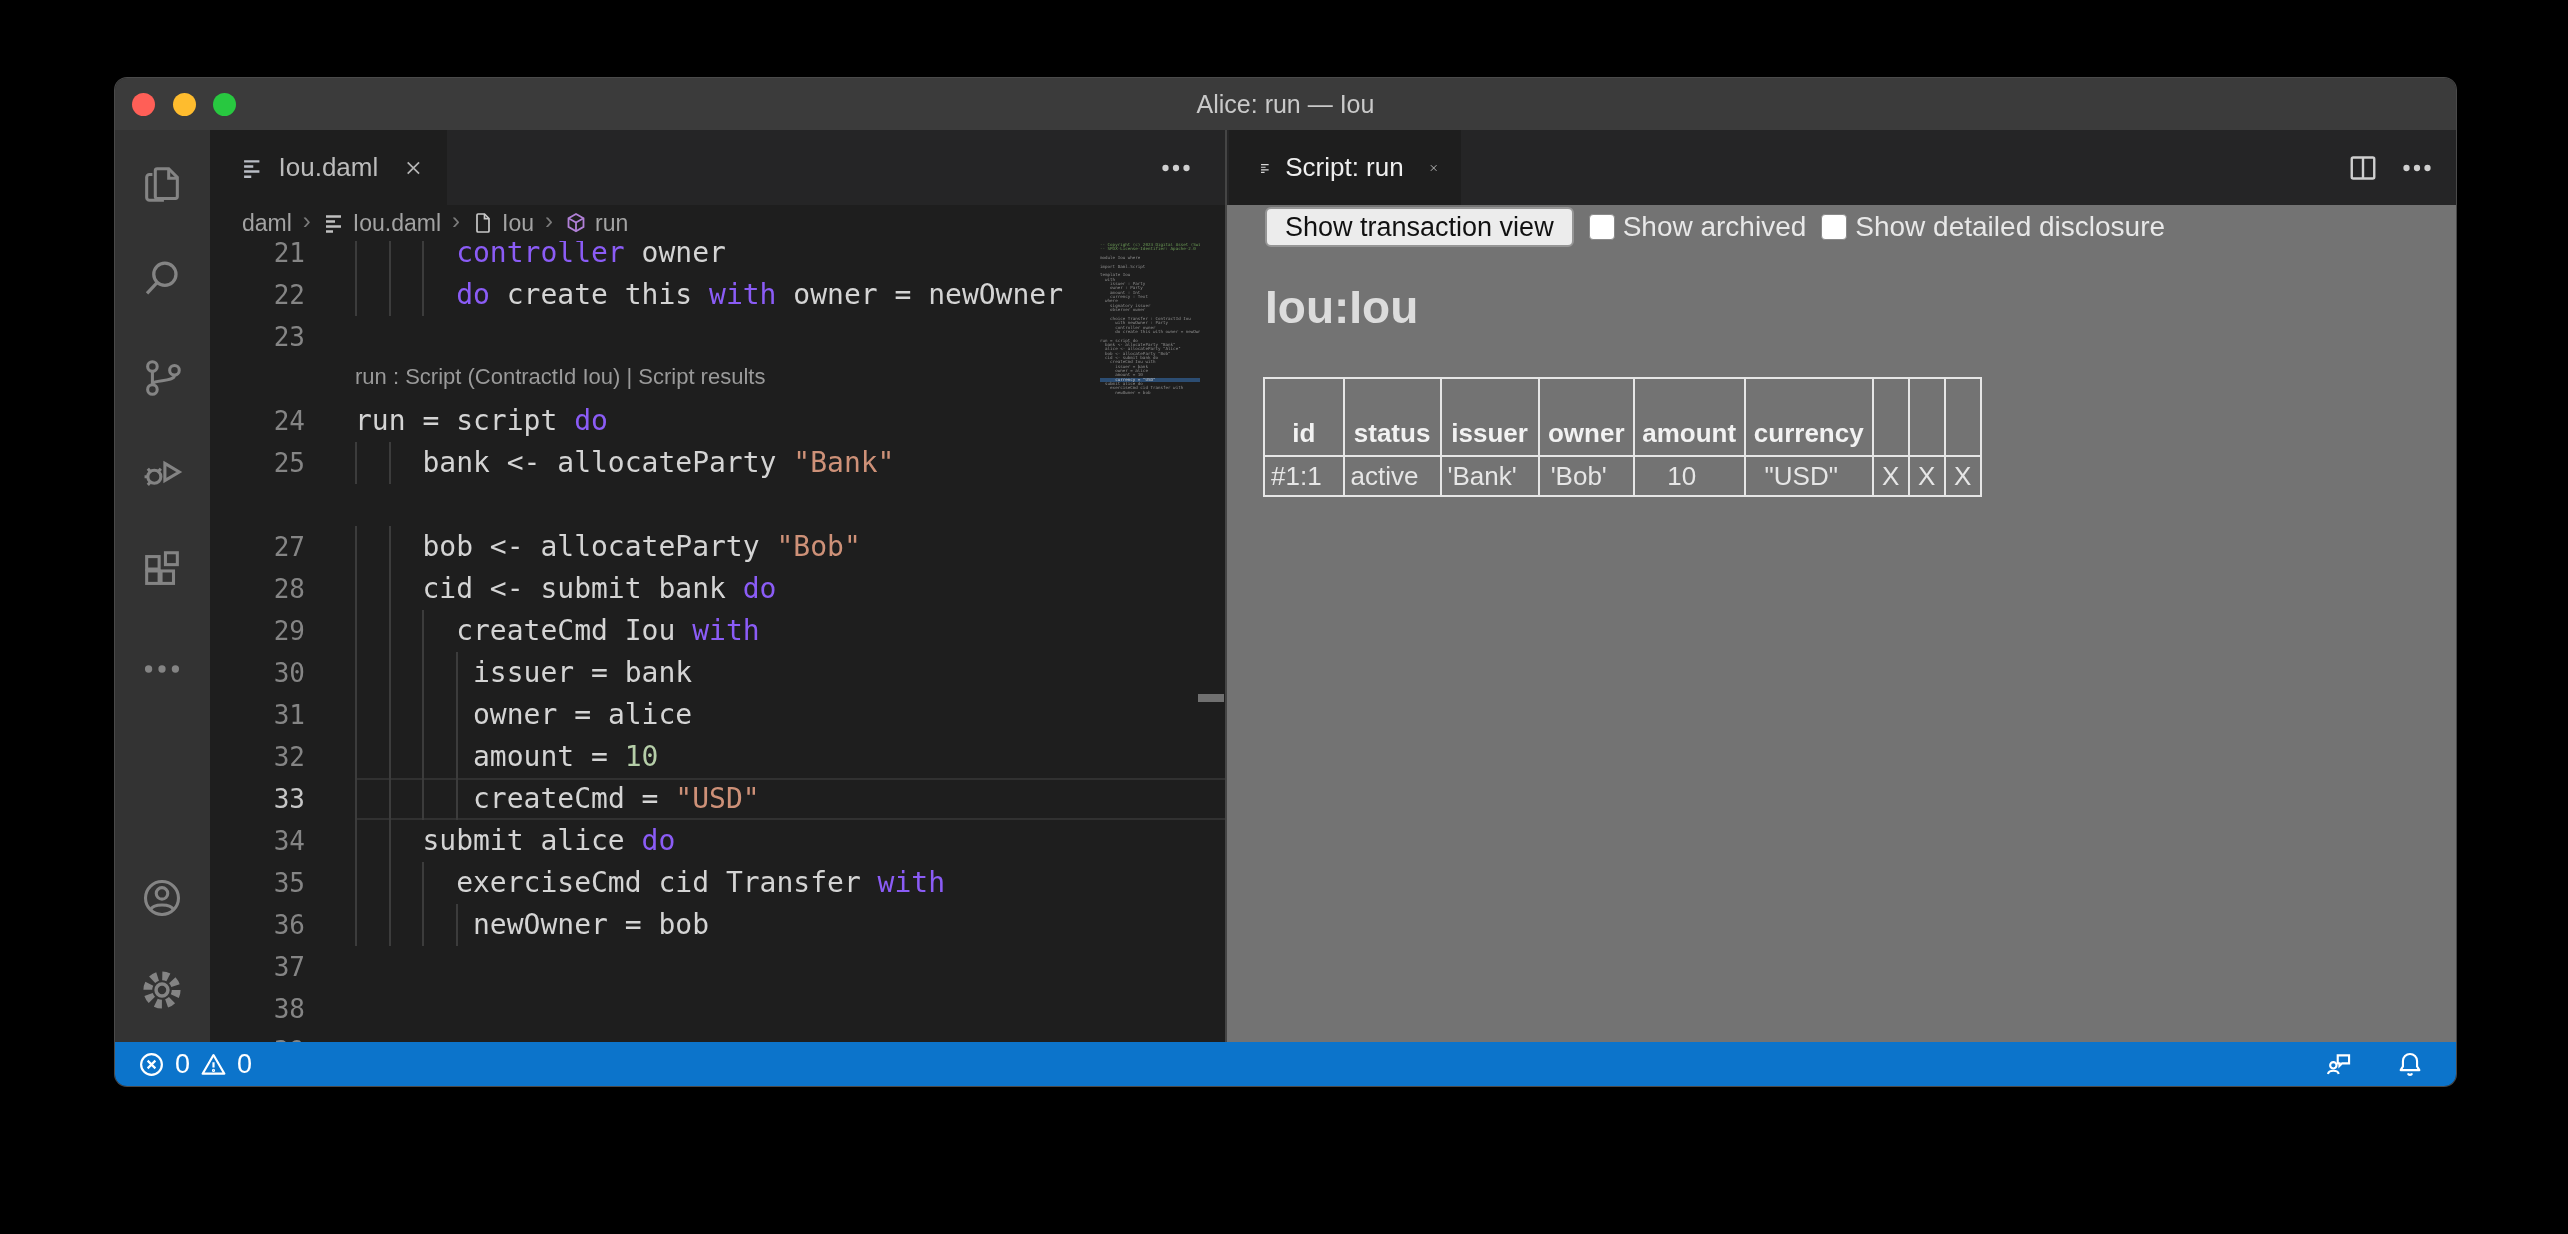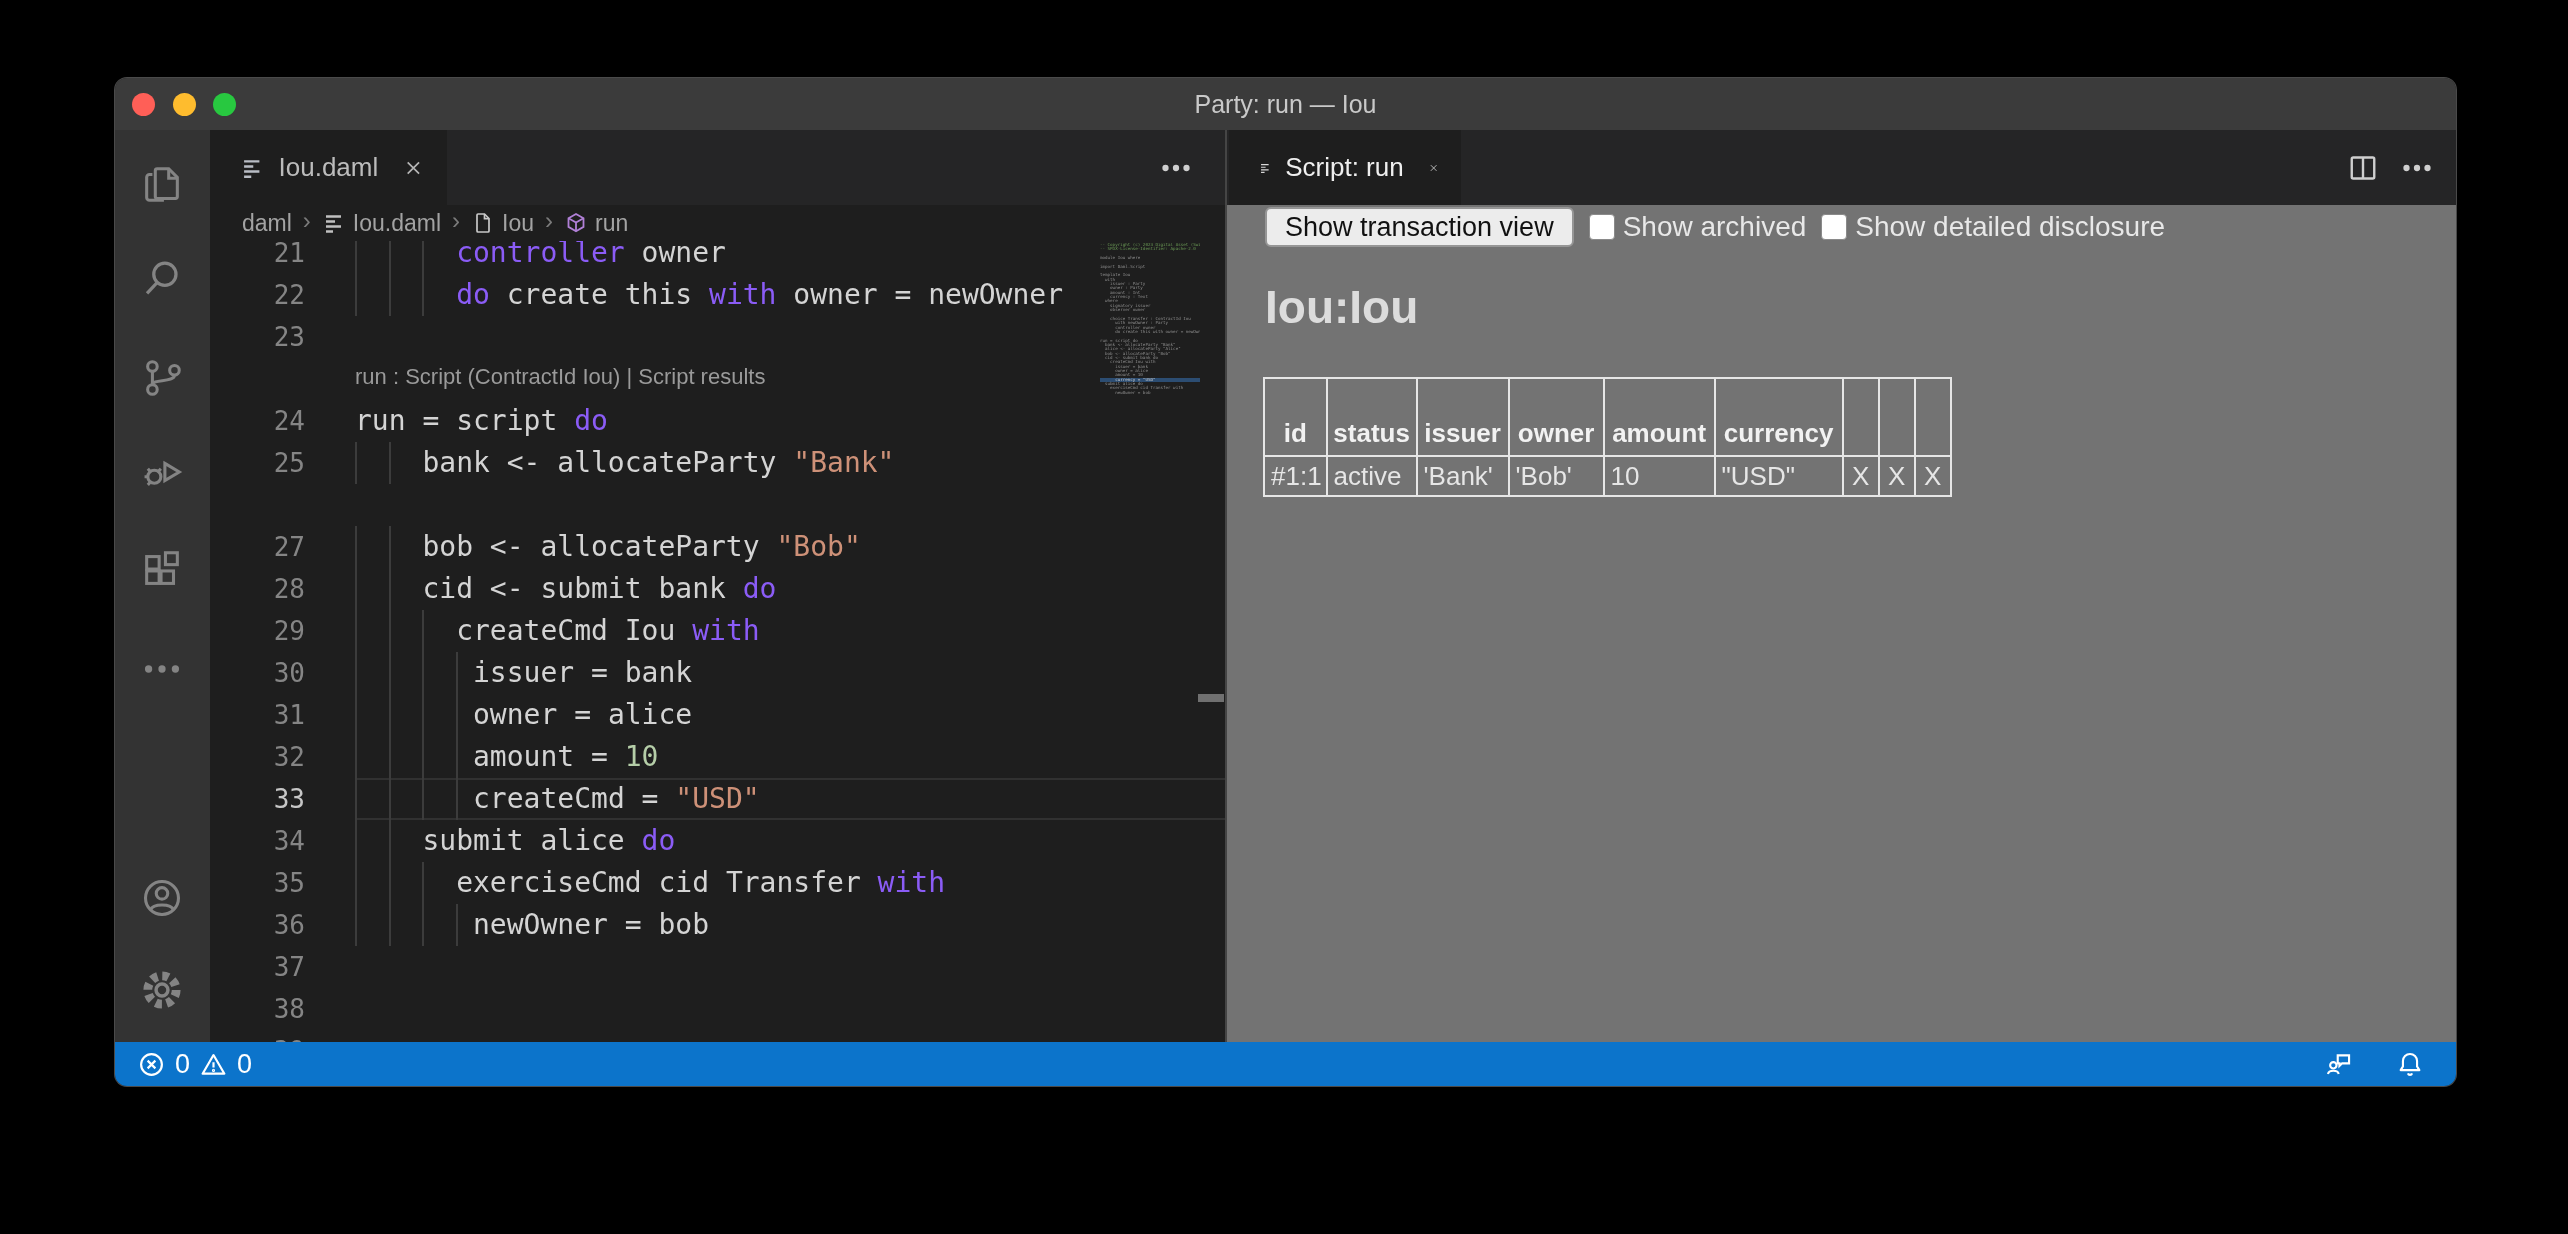--- a/index.html
+++ b/index.html
@@ -61,21 +61,21 @@
        border-radius:6px;font-size:27px;font-family:"Liberation Sans",sans-serif;}
   .checkbox{width:26px;height:26px;background:#fff;border:1px solid #8a8a8a;border-radius:4px;
             box-sizing:border-box;margin-left:15px;}
   .cb-label{font-size:28px;color:#e8e8e8;margin-left:8px;white-space:nowrap;}
   .heading{position:absolute;left:38px;top:150px;font-size:46px;font-weight:bold;color:#dcdcdc;}
   .result-table{position:absolute;left:36px;top:247px;border-collapse:collapse;
                 font-size:26px;color:#e6e6e6;table-layout:fixed;}
   .result-table td,.result-table th{border:2px solid #e6e6e6;overflow:hidden;}
   .result-table th{font-weight:bold;color:#f2f2f2;vertical-align:bottom;text-align:center;
                    height:70px;padding:0 4px 6px 4px;}
-  .result-table td{height:38px;padding:0 4px 0 6px;text-align:left;}
+  .result-table td{height:38px;padding:0 21px 0 6px;text-align:center;}
   .result-table td.xcell{text-align:center;padding:0;}
   th.vert{position:relative;}
   th.vert span{position:absolute;left:4px;bottom:6px;transform-origin:0 100%;
                transform:rotate(-90deg);white-space:nowrap;}
   
   .statusbar{position:absolute;left:0;top:964px;width:100%;height:44px;background:#0c74cb;
              display:flex;align-items:center;color:#fff;font-size:27px;}
   .sb-left{display:flex;align-items:center;gap:9px;padding-left:22px;}
   .sb-left svg{width:29px;height:29px;}
   .sb-right{position:absolute;right:30px;display:flex;align-items:center;gap:40px;}
@@ -83,21 +83,21 @@
 </style>
 </head>
 <body>
 
 <div class="window">
 
   <div class="titlebar">
     <div class="tl" style="left:17px;background:#ff5f57"></div>
     <div class="tl" style="left:58px;background:#febc2e"></div>
     <div class="tl" style="left:98px;background:#28c840"></div>
-    <div class="title">Party: run — Iou</div>
+    <div class="title">Alice: run — Iou</div>
   </div>
 
   <div class="activitybar">
     <div class="ab-icon" style="top:32px">
       <svg viewBox="0 0 24 24" fill="none" stroke="#848484" stroke-width="1.6">
         <path d="M9.5 3.5h6l4.5 4.5v10a1 1 0 0 1-1 1h-9.5a1 1 0 0 1-1-1v-13.5a1 1 0 0 1 1-1Z"></path>
         <path d="M15.5 3.5v5h4.8"></path>
           <path d="M7 6.5H5.5A1.5 1.5 0 0 0 4 8v10.5A1.5 1.5 0 0 0 5.5 20H13"></path>
       </svg>
     </div>

